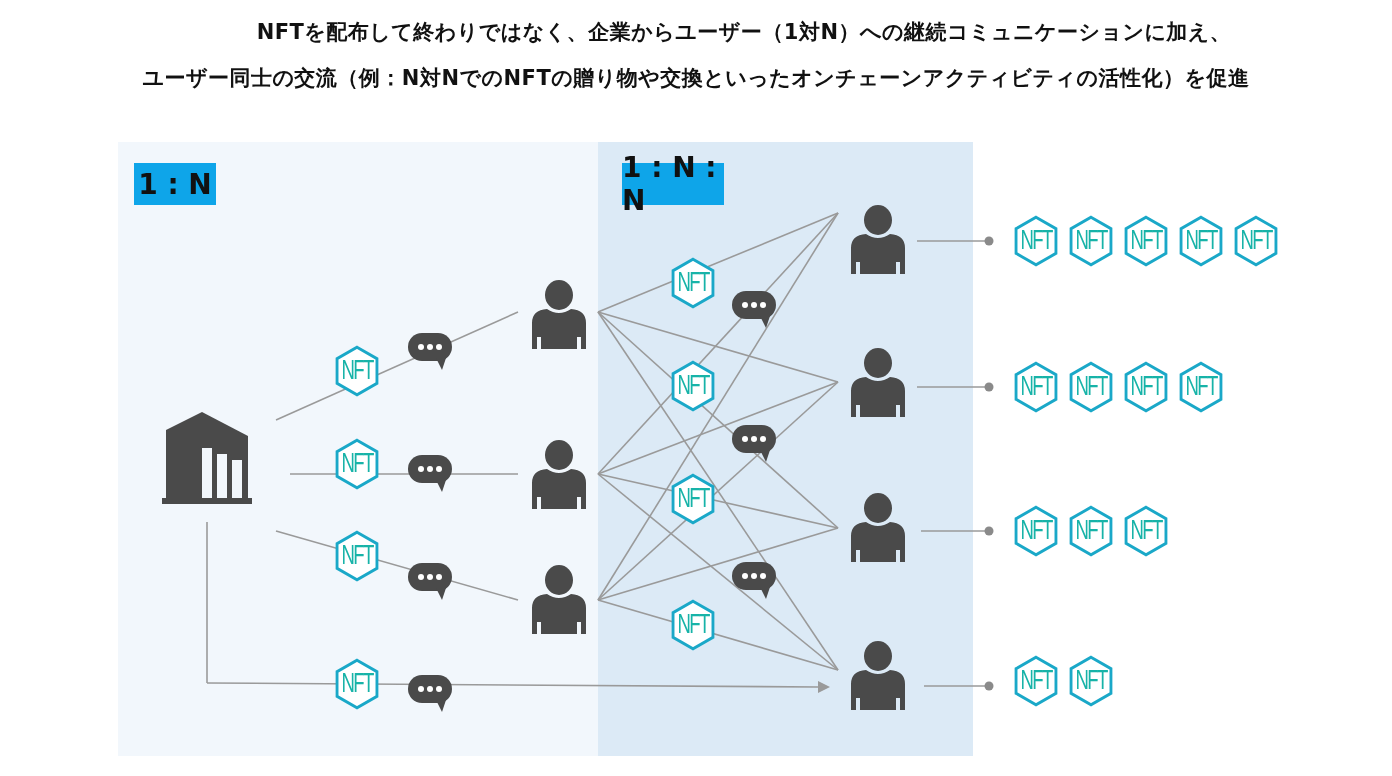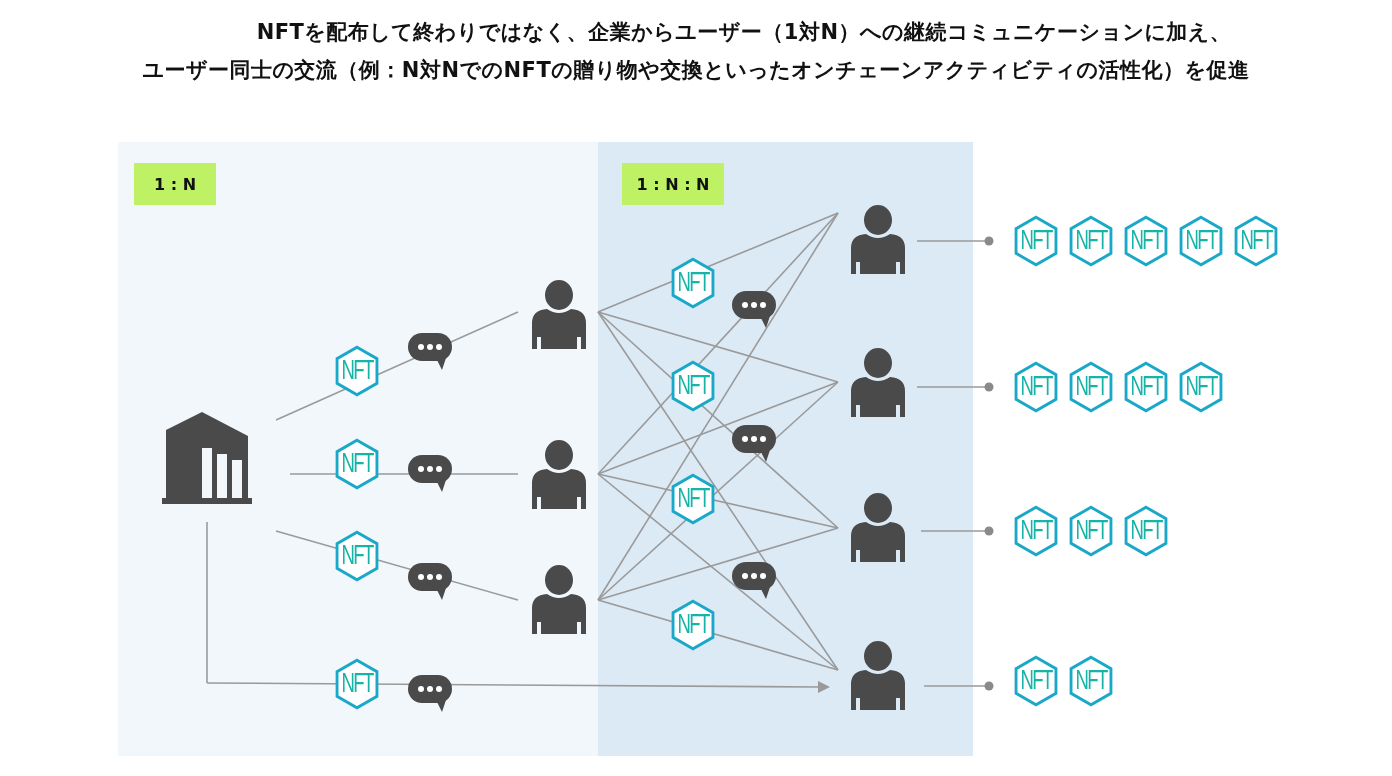--- a/index.html
+++ b/index.html
@@ -1,25 +1,25 @@
 <!DOCTYPE html>
 <html><head>
   <meta charset="utf-8">
   <style>
     html, body { margin: 0; padding: 0; background: #ffffff; }
     body { width: 1392px; height: 776px; position: relative; overflow: hidden;
            font-family: "DejaVu Sans", "Liberation Sans", sans-serif; }
     .title-line { position: absolute; left: 0; width: 1392px; text-align: center;
                   font-weight: bold; font-size: 21px; color: #111; letter-spacing: 0.5px; }
     #t1 { top: 18px; padding-left: 48px; }
-    #t2 { top: 56px; }
+    #t2 { top: 64px; }
     .panel { position: absolute; top: 142px; height: 614px; }
     #panel-left { left: 118px; width: 480px; background: #f2f7fc; }
     #panel-right { left: 598px; width: 375px; background: #dceaf6; }
-    .tag { position: absolute; background: #bef264; font-weight: bold; font-size: 16px;
+    .tag { position: absolute; background: #0ea5e9; font-weight: bold; font-size: 28px;
            color: #111; display: flex; align-items: center; justify-content: center; height: 42px; top: 163px; }
     #tag-1n { left: 134px; width: 82px; }
     #tag-1nn { left: 622px; width: 102px; }
     svg#diagram { position: absolute; left: 0; top: 0; }
   </style>
 </head>
 <body>
 
 <div class="title-line" id="t1">NFTを配布して終わりではなく、企業からユーザー（1対N）への継続コミュニケーションに加え、</div>
 <div class="title-line" id="t2">ユーザー同士の交流（例：N対NでのNFTの贈り物や交換といったオンチェーンアクティビティの活性化）を促進</div>

